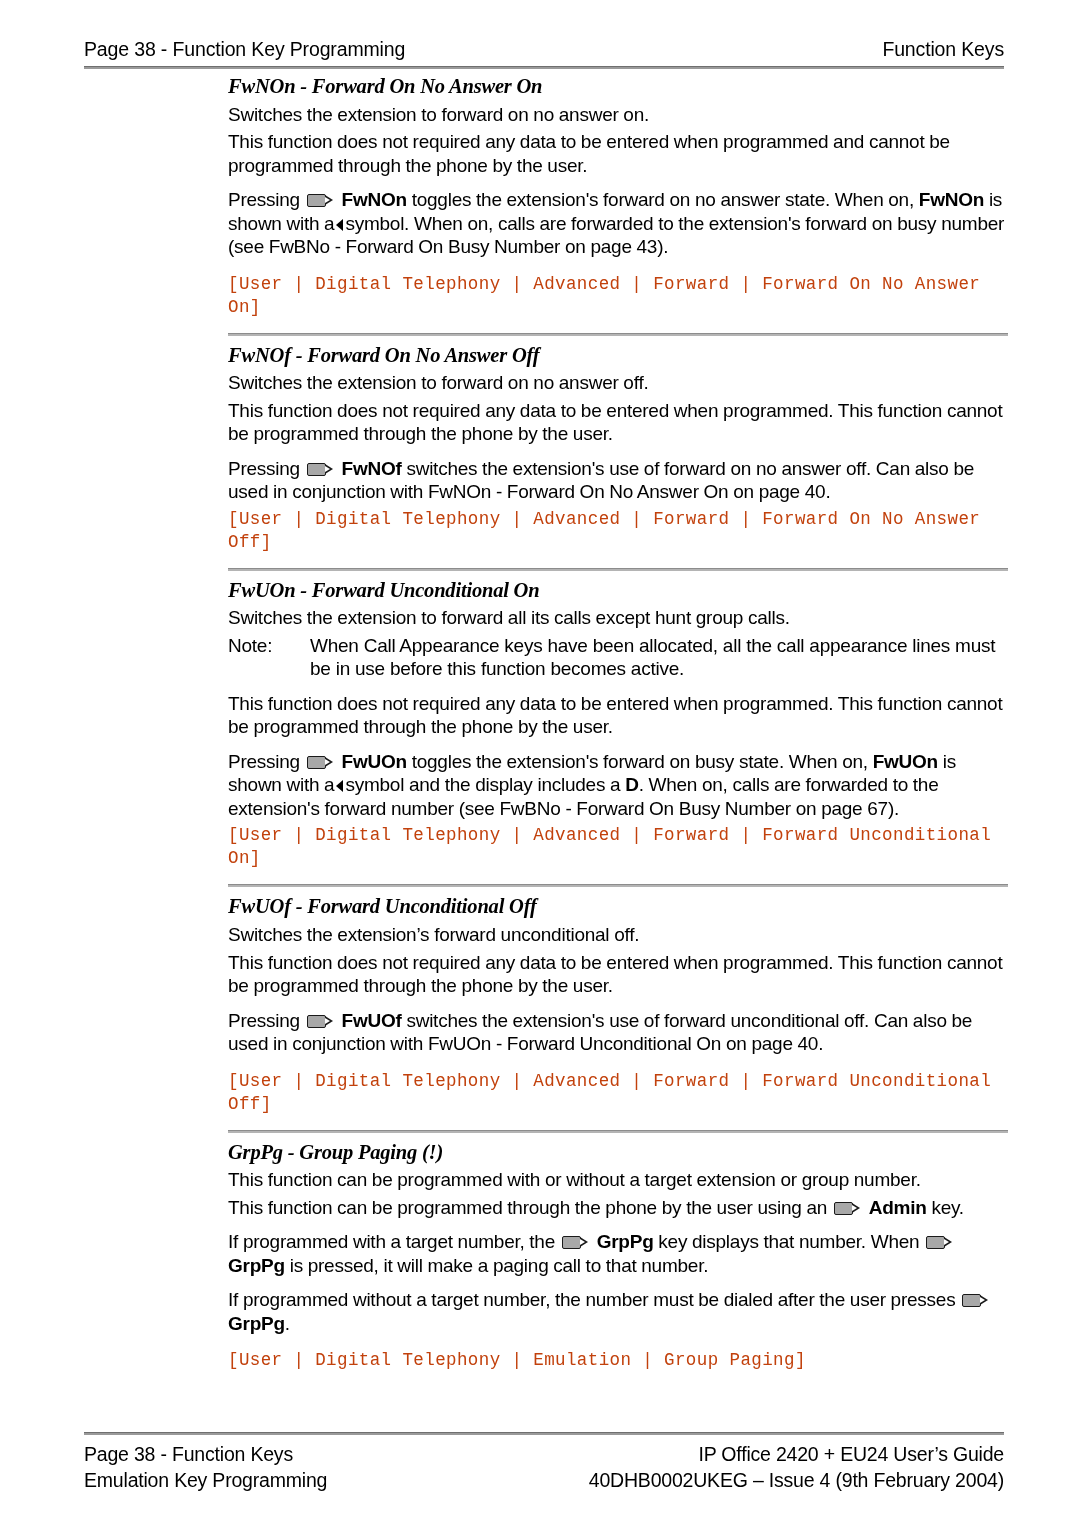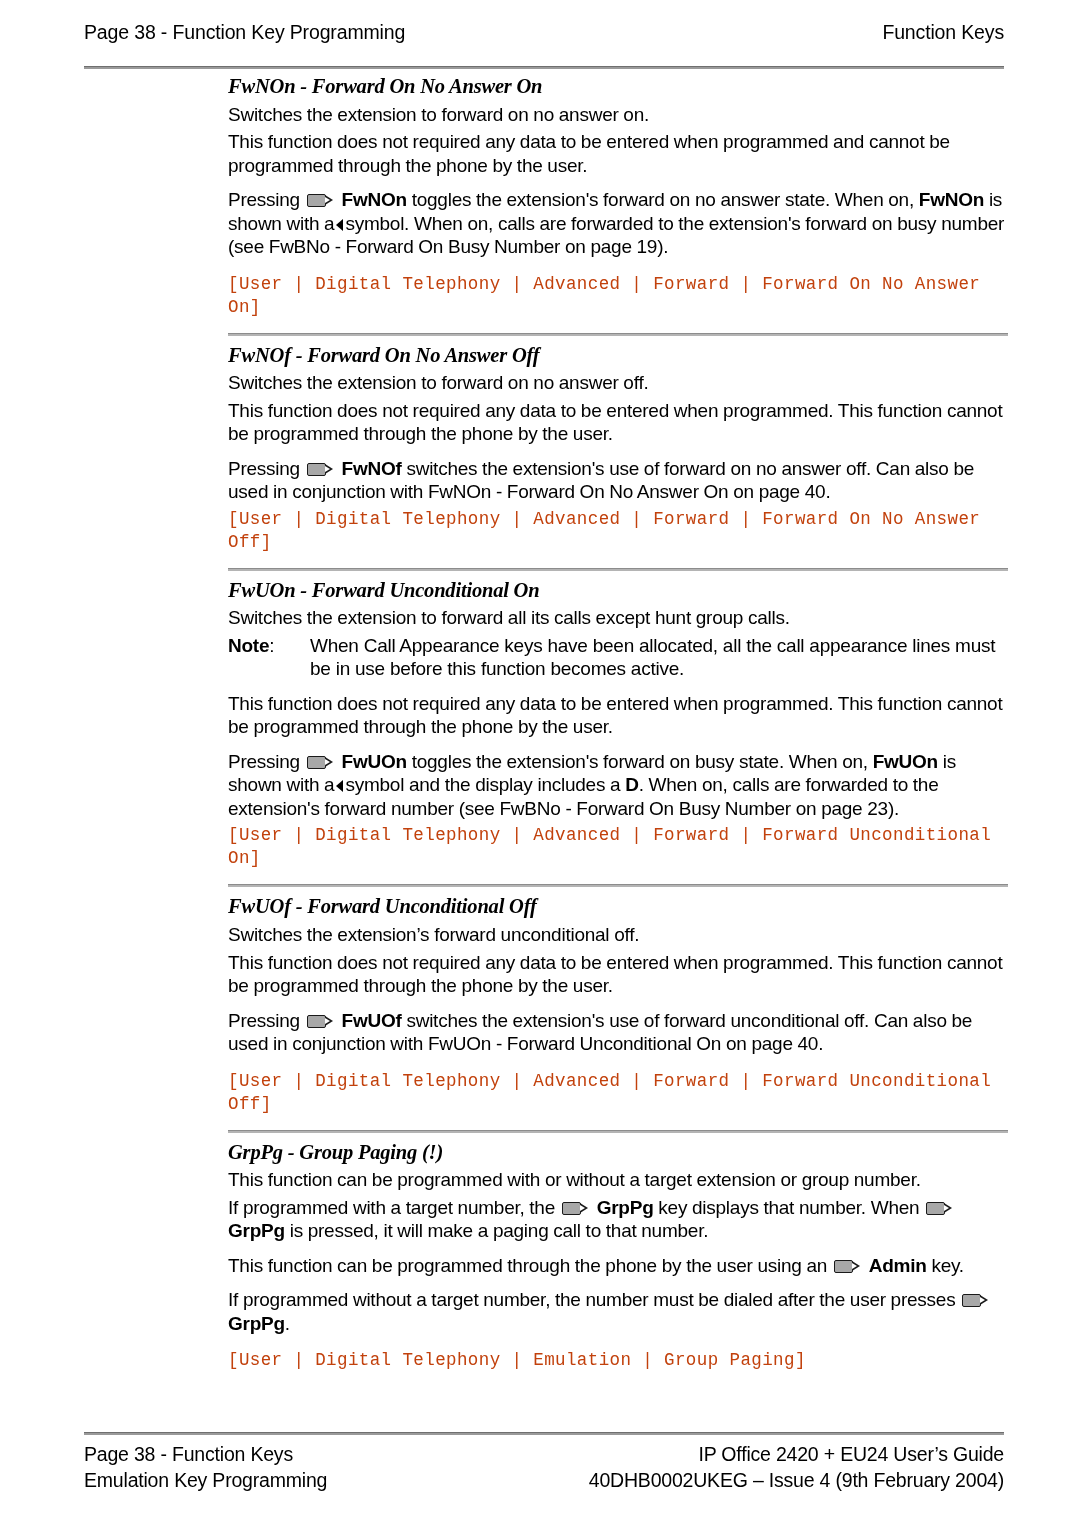--- a/index.html
+++ b/index.html
@@ -15,21 +15,21 @@
     font-family: "Liberation Sans", sans-serif;
     color: #000000;
     overflow: hidden;
     box-sizing: border-box;
   }
 
   
   .run-head {
     position: absolute;
     left: 84px;
-    top: 21px;
+    top: 38px;
     width: 920px;
     display: flex;
     justify-content: space-between;
     align-items: baseline;
     font-size: 19.5px;
     letter-spacing: -0.15px;
   }
   .run-head .rh-left { white-space: nowrap; }
   .run-head .rh-right { white-space: nowrap; text-align: center; }
   .head-rule {
@@ -87,21 +87,21 @@
     font-size: 19px;
     line-height: 23.5px;
     margin: 0 0 11px 0;
     letter-spacing: -0.25px;
   }
   .note-label {
     flex: 0 0 auto;
     width: 82px;
     font-weight: normal;
   }
-  .note-label b { font-weight: bold; }
+  .note-label b { font-weight: normal; }
   .note-text { flex: 1 1 auto; }
 
   
   pre.path {
     font-family: "Liberation Mono", monospace;
     font-size: 17.5px;
     line-height: 23px;
     color: #c2410c;
     margin: 0 0 14px 0;
     white-space: pre-wrap;
@@ -203,21 +203,21 @@
     <div class="sec">
       <h2 class="sec-title">FwNOn - Forward On No Answer On</h2>
       <p class="body tight">Switches the extension to forward on no answer on.</p>
       <p class="body">This function does not required any data to be entered when programmed and cannot be programmed through the phone by the user.</p>
       <p class="body">
         <span>Pressing</span>
         <span class="keyicon"><span class="kbody"></span><span class="ktip"></span><span class="ktip-in"></span></span>
         <b>FwNOn</b>
         <span>toggles the extension's forward on no answer state. When on,</span>
         <b>FwNOn</b>
-        <span>is shown with a</span><span class="tri-left"></span><span>symbol. When on, calls are forwarded to the extension's forward on busy number (see FwBNo - Forward On Busy Number on page 19).</span>
+        <span>is shown with a</span><span class="tri-left"></span><span>symbol. When on, calls are forwarded to the extension's forward on busy number (see FwBNo - Forward On Busy Number on page 43).</span>
       </p>
       <pre class="path gap-top">[User | Digital Telephony | Advanced | Forward | Forward On No Answer On]</pre>
     </div>
 
     <div class="sec">
       <div class="sec-rule"></div>
       <h2 class="sec-title">FwNOf - Forward On No Answer Off</h2>
       <p class="body tight">Switches the extension to forward on no answer off.</p>
       <p class="body">This function does not required any data to be entered when programmed. This function cannot be programmed through the phone by the user.</p>
       <p class="body tight">
@@ -238,21 +238,21 @@
         <span class="note-text">When Call Appearance keys have been allocated, all the call appearance lines must be in use before this function becomes active.</span>
       </div>
       <p class="body">This function does not required any data to be entered when programmed. This function cannot be programmed through the phone by the user.</p>
       <p class="body tight">
         <span>Pressing</span>
         <span class="keyicon"><span class="kbody"></span><span class="ktip"></span><span class="ktip-in"></span></span>
         <b>FwUOn</b>
         <span>toggles the extension's forward on busy state. When on,</span>
         <b>FwUOn</b>
         <span>is shown with a</span><span class="tri-left"></span><span>symbol and the display includes a</span>
-        <b>D</b><span>. When on, calls are forwarded to the extension's forward number (see FwBNo - Forward On Busy Number on page 23).</span>
+        <b>D</b><span>. When on, calls are forwarded to the extension's forward number (see FwBNo - Forward On Busy Number on page 67).</span>
       </p>
       <pre class="path">[User | Digital Telephony | Advanced | Forward | Forward Unconditional On]</pre>
     </div>
 
     <div class="sec">
       <div class="sec-rule"></div>
       <h2 class="sec-title">FwUOf - Forward Unconditional Off</h2>
       <p class="body tight">Switches the extension’s forward unconditional off.</p>
       <p class="body">This function does not required any data to be entered when programmed. This function cannot be programmed through the phone by the user.</p>
       <p class="body">
@@ -262,33 +262,33 @@
         <span>switches the extension's use of forward unconditional off. Can also be used in conjunction with FwUOn - Forward Unconditional On on page 40.</span>
       </p>
       <pre class="path gap-top">[User | Digital Telephony | Advanced | Forward | Forward Unconditional Off]</pre>
     </div>
 
     <div class="sec">
       <div class="sec-rule"></div>
       <h2 class="sec-title">GrpPg - Group Paging (!)</h2>
       <p class="body tight">This function can be programmed with or without a target extension or group number.</p>
       <p class="body">
+        <span>This function can be programmed through the phone by the user using an</span>
+        <span class="keyicon"><span class="kbody"></span><span class="ktip"></span><span class="ktip-in"></span></span>
+        <b>Admin</b>
+        <span>key.</span>
+      </p>
+      <p class="body">
         <span>If programmed with a target number, the</span>
         <span class="keyicon"><span class="kbody"></span><span class="ktip"></span><span class="ktip-in"></span></span>
         <b>GrpPg</b>
         <span>key displays that number. When</span>
         <span class="keyicon"><span class="kbody"></span><span class="ktip"></span><span class="ktip-in"></span></span>
         <b>GrpPg</b>
         <span>is pressed, it will make a paging call to that number.</span>
-      </p>
-      <p class="body">
-        <span>This function can be programmed through the phone by the user using an</span>
-        <span class="keyicon"><span class="kbody"></span><span class="ktip"></span><span class="ktip-in"></span></span>
-        <b>Admin</b>
-        <span>key.</span>
       </p>
       <p class="body">
         <span>If programmed without a target number, the number must be dialed after the user presses</span>
         <span class="keyicon"><span class="kbody"></span><span class="ktip"></span><span class="ktip-in"></span></span>
         <b>GrpPg</b><span>.</span>
       </p>
       <pre class="path gap-top">[User | Digital Telephony | Emulation | Group Paging]</pre>
     </div>
 
   </div>

